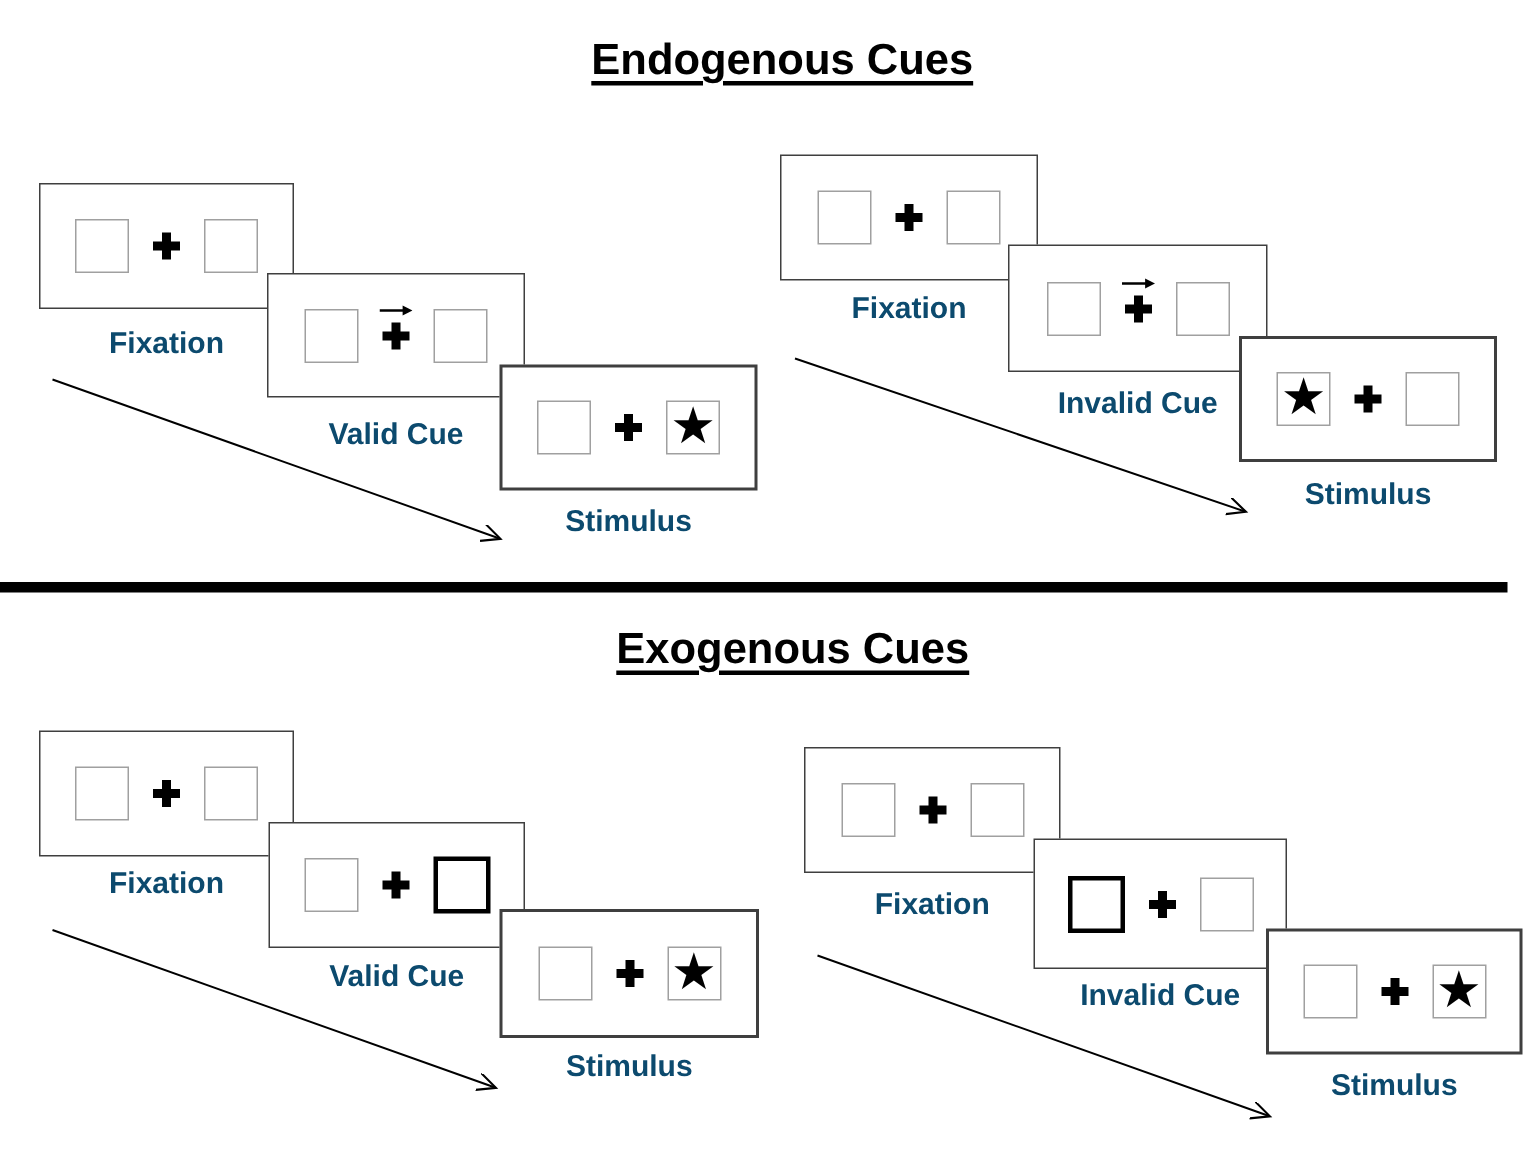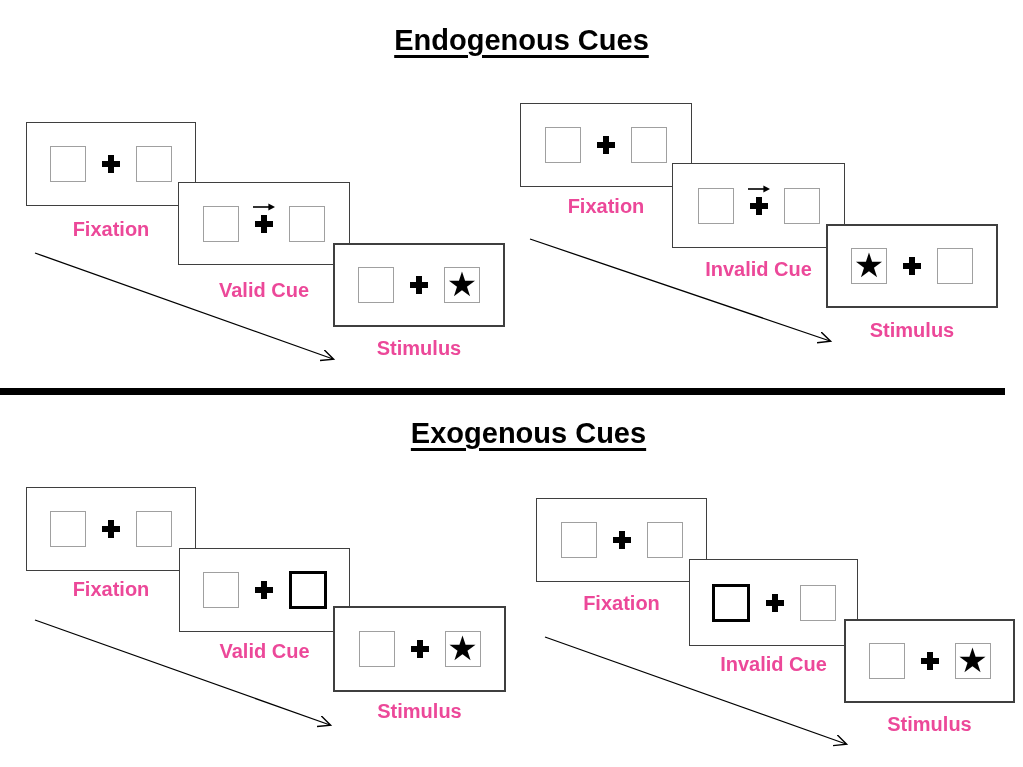--- a/index.html
+++ b/index.html
@@ -22,21 +22,21 @@
     display:flex;align-items:center;justify-content:center;flex:0 0 auto;
   }
   .sq.bold{width:38px;height:38px;border:3px solid #000;}
   .star{font-size:34px;line-height:34px;margin-top:-2px;color:#000;font-family:"DejaVu Sans",sans-serif;}
   .plus-wrap{position:relative;width:18px;height:18px;flex:0 0 auto;}
   .plus-v{position:absolute;left:6px;top:0;width:6px;height:18px;background:#000;}
   .plus-h{position:absolute;left:0;top:6px;width:18px;height:6px;background:#000;}
   .cue-arrow{position:absolute;bottom:100%;margin-bottom:2px;left:50%;transform:translateX(-50%);}
   .plabel{
     position:absolute;font-weight:700;font-size:20px;line-height:20px;text-align:center;
-    white-space:nowrap;color:#ec4899;z-index:4;
+    white-space:nowrap;color:#0c4a6e;z-index:4;
   }
   .tarrow{position:absolute;z-index:0;pointer-events:none;}
   .z1{z-index:1}.z2{z-index:2}.z3{z-index:3}
 </style>
 </head>
 <body>
 
 <div class="stage">
 
   <div class="title" style="left:10px;top:22px;">Endogenous Cues</div>

